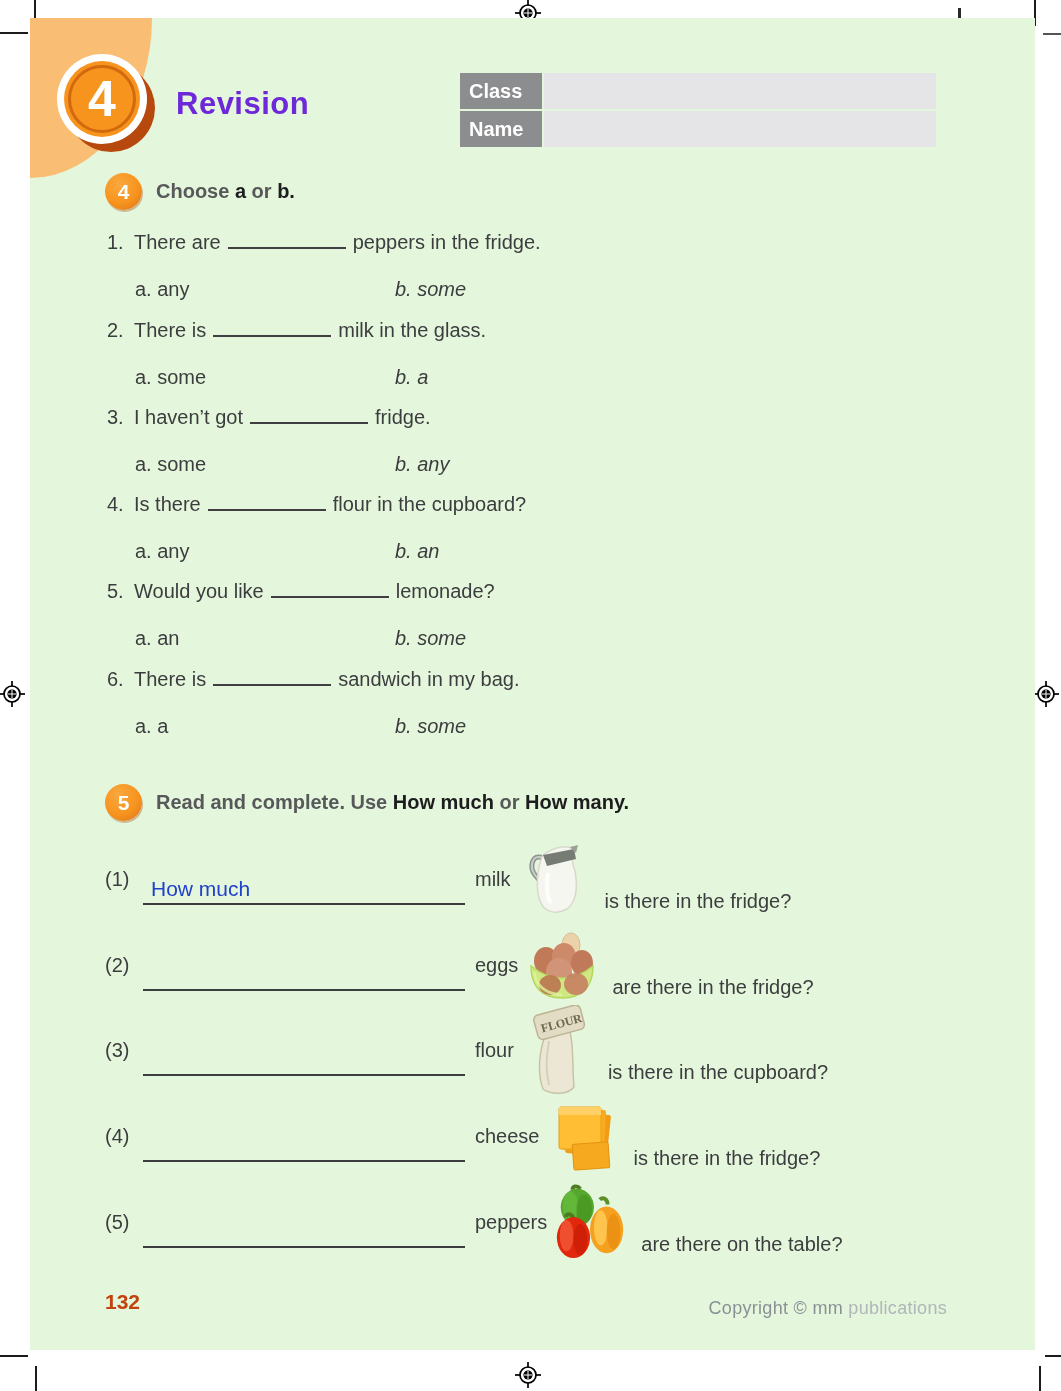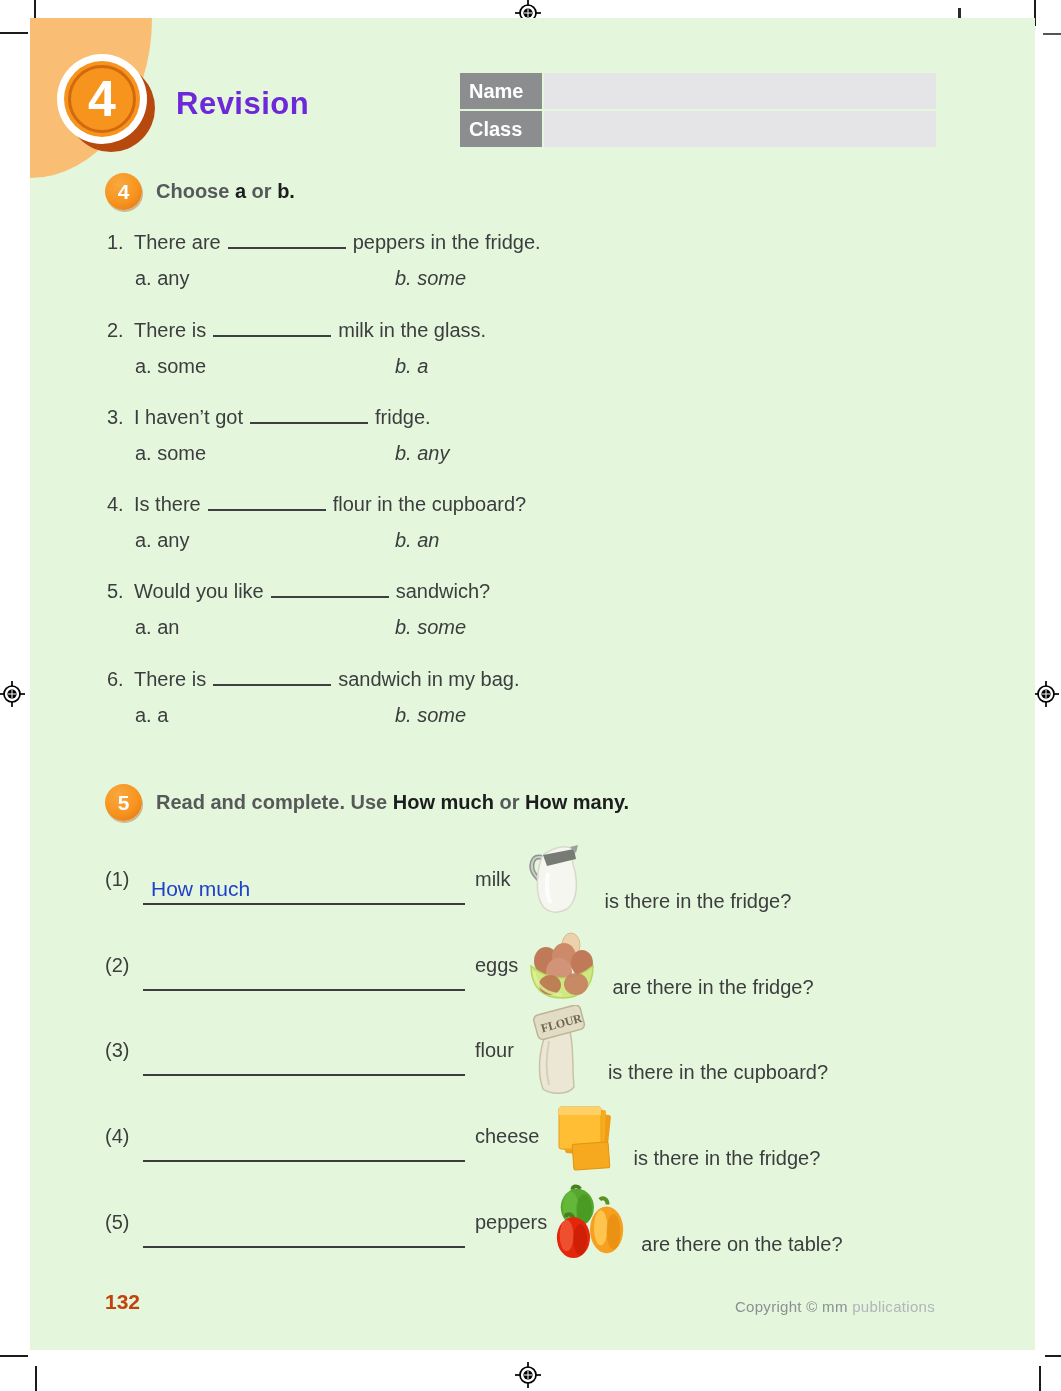--- a/index.html
+++ b/index.html
@@ -36,35 +36,35 @@
                box-shadow:1px 2px 0 rgba(160,70,10,0.35);
                color:#ffffff; font-weight:bold; font-size:21px; display:flex; align-items:center; justify-content:center; }
   .exlabel { margin-left:14px; font-size:20px; font-weight:bold; color:#57585a; }
   .exlabel .dark { color:#1d1d1f; }
 
   
   .question { position:absolute; left:77px; width:880px; font-size:20px; color:#3c3d3f; }
   .qline { display:flex; align-items:baseline; }
   .qnum { width:27px; flex:none; }
   .blank4 { display:inline-block; width:118px; border-bottom:2px solid #3f3f41; height:0.95em; margin:0 7px; }
-  .opts { position:relative; margin-top:13px; margin-left:28px; height:26px; }
+  .opts { position:relative; margin-top:24px; margin-left:28px; height:26px; }
   .opt-b { position:absolute; left:260px; top:0;font-style:italic; }
 
   
   .item { position:absolute; left:75px; width:935px; height:82px; display:flex; align-items:center; font-size:20px; color:#3c3d3f; }
   .inum { width:38px; flex:none; }
   .blank5 { position:relative; width:322px; flex:none; height:34px; border-bottom:2px solid #3c3d3f; transform:translateY(9px); }
   .answer { position:absolute; left:8px; bottom:2px; color:#2140cc; font-size:21px; }
   .noun { margin-left:10px; }
   .pic { width:80px; height:82px; flex:none; display:flex; align-items:center; justify-content:center; margin:0 4px; }
   .qtext { margin-left:6px;margin-top:44px; }
 
   
   .pagenum { position:absolute; left:75px; top:1272px; font-size:21px; font-weight:bold; color:#c2410c; }
-  .copyright { position:absolute; right:100px; top:1280px; font-size:15px; color:#8a9096; letter-spacing:0.3px; }
+  .copyright { position:absolute; right:88px; top:1280px; font-size:18px; color:#8a9096; letter-spacing:0.3px; }
   .copyright .light { color:#b0b6ba; }
 
   
   .printbar { position:absolute; left:0; top:1350px; width:1061px; height:41px; background:#ffffff; }
   .pb-left  { position:absolute; left:75px; top:20px; font-size:11px; color:#1a1a1a; white-space:pre; transform:scaleX(0.82); transform-origin:left; }
   .pb-right { position:absolute; right:44px; top:20px; font-size:11px; color:#1a1a1a; white-space:pre; transform:scaleX(0.82); transform-origin:right; }
 
   
   .crop { position:absolute; background:#1b1b1b; }
   .regmark { position:absolute; width:26px; height:26px; }
@@ -134,25 +134,25 @@
       <div class="bb-shadow"></div>
       <div class="bb-white"></div>
       <div class="bb-orange"></div>
       <div class="bb-num">4</div>
     </div>
 
     <div class="title">Revision</div>
 
     <div class="idtable">
       <div class="idrow">
+        <div class="idlabel">Class</div>
+        <div class="idfield"></div>
+      </div>
+      <div class="idrow">
         <div class="idlabel">Name</div>
-        <div class="idfield"></div>
-      </div>
-      <div class="idrow">
-        <div class="idlabel">Class</div>
         <div class="idfield"></div>
       </div>
     </div>
 
     <div class="exhead" style="left:75px;top:155px;">
       <div class="minibadge">4</div>
       <div class="exlabel">
         <span>Choose </span><span class="dark">a</span><span> or </span><span class="dark">b.</span>
       </div>
     </div>
@@ -207,21 +207,21 @@
         <span class="opt-a"><span>a.</span> <span>any</span></span>
         <span class="opt-b"><span>b.</span> <span>an</span></span>
       </div>
     </div>
 
     <div class="question" style="top:561px;">
       <div class="qline">
         <span class="qnum">5.</span>
         <span>Would you like</span>
         <span class="blank4"></span>
-        <span>sandwich?</span>
+        <span>lemonade?</span>
       </div>
       <div class="opts">
         <span class="opt-a"><span>a.</span> <span>an</span></span>
         <span class="opt-b"><span>b.</span> <span>some</span></span>
       </div>
     </div>
 
     <div class="question" style="top:649px;">
       <div class="qline">
         <span class="qnum">6.</span>

